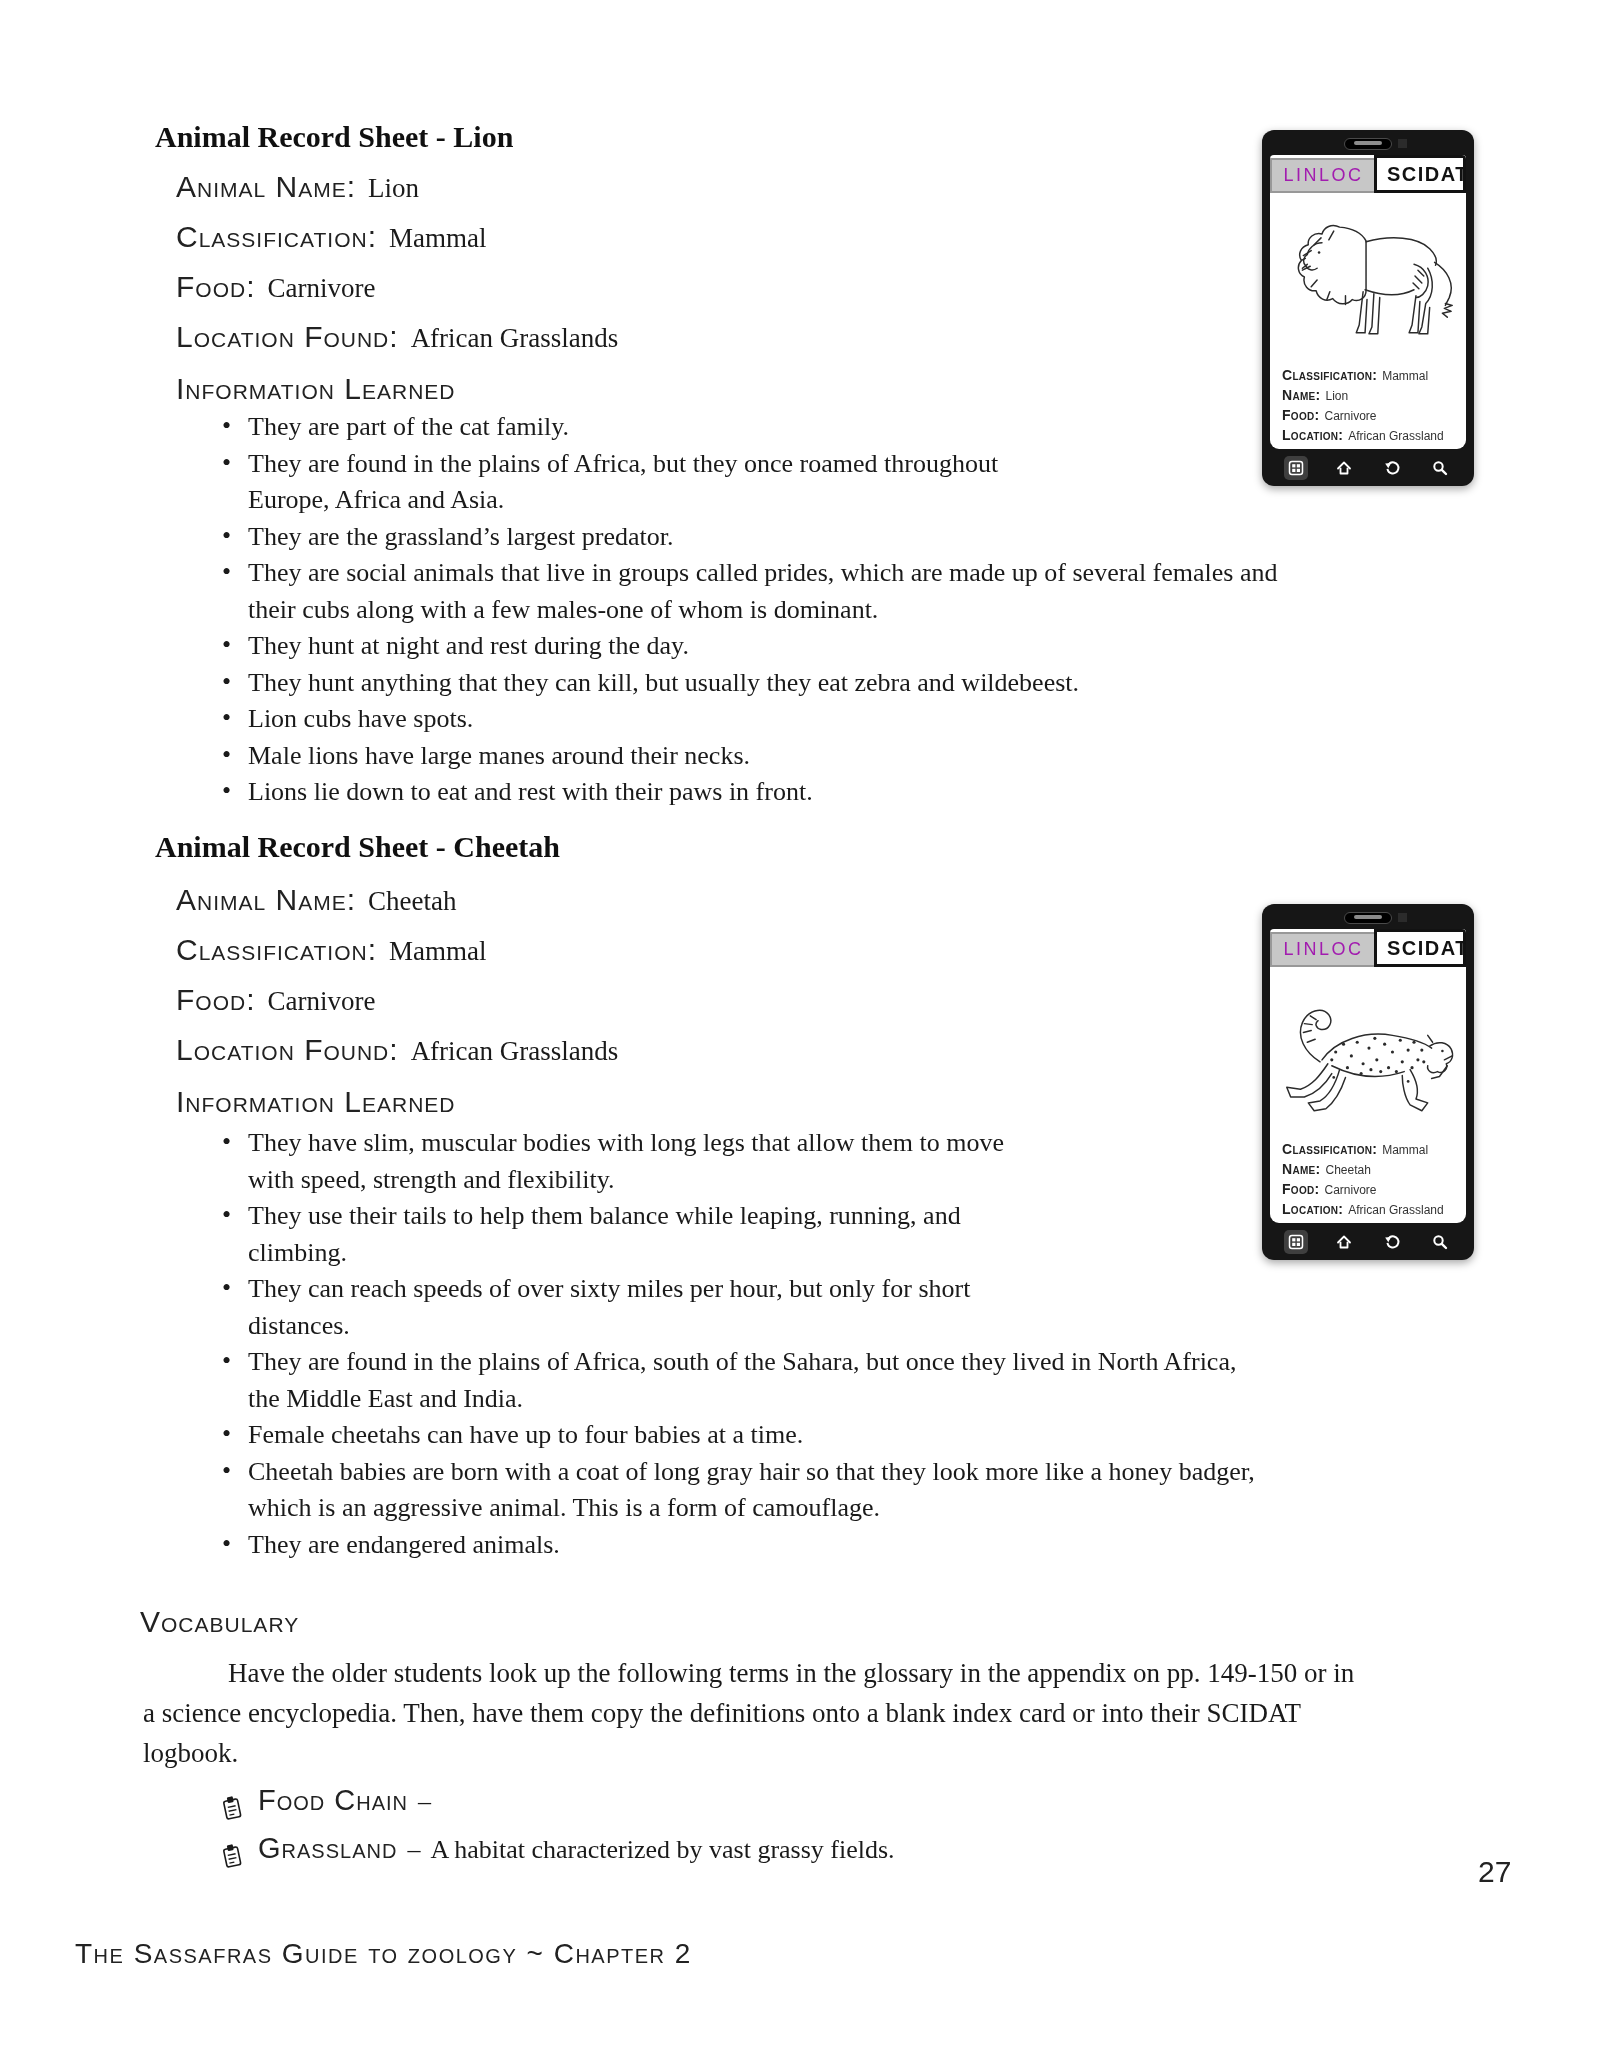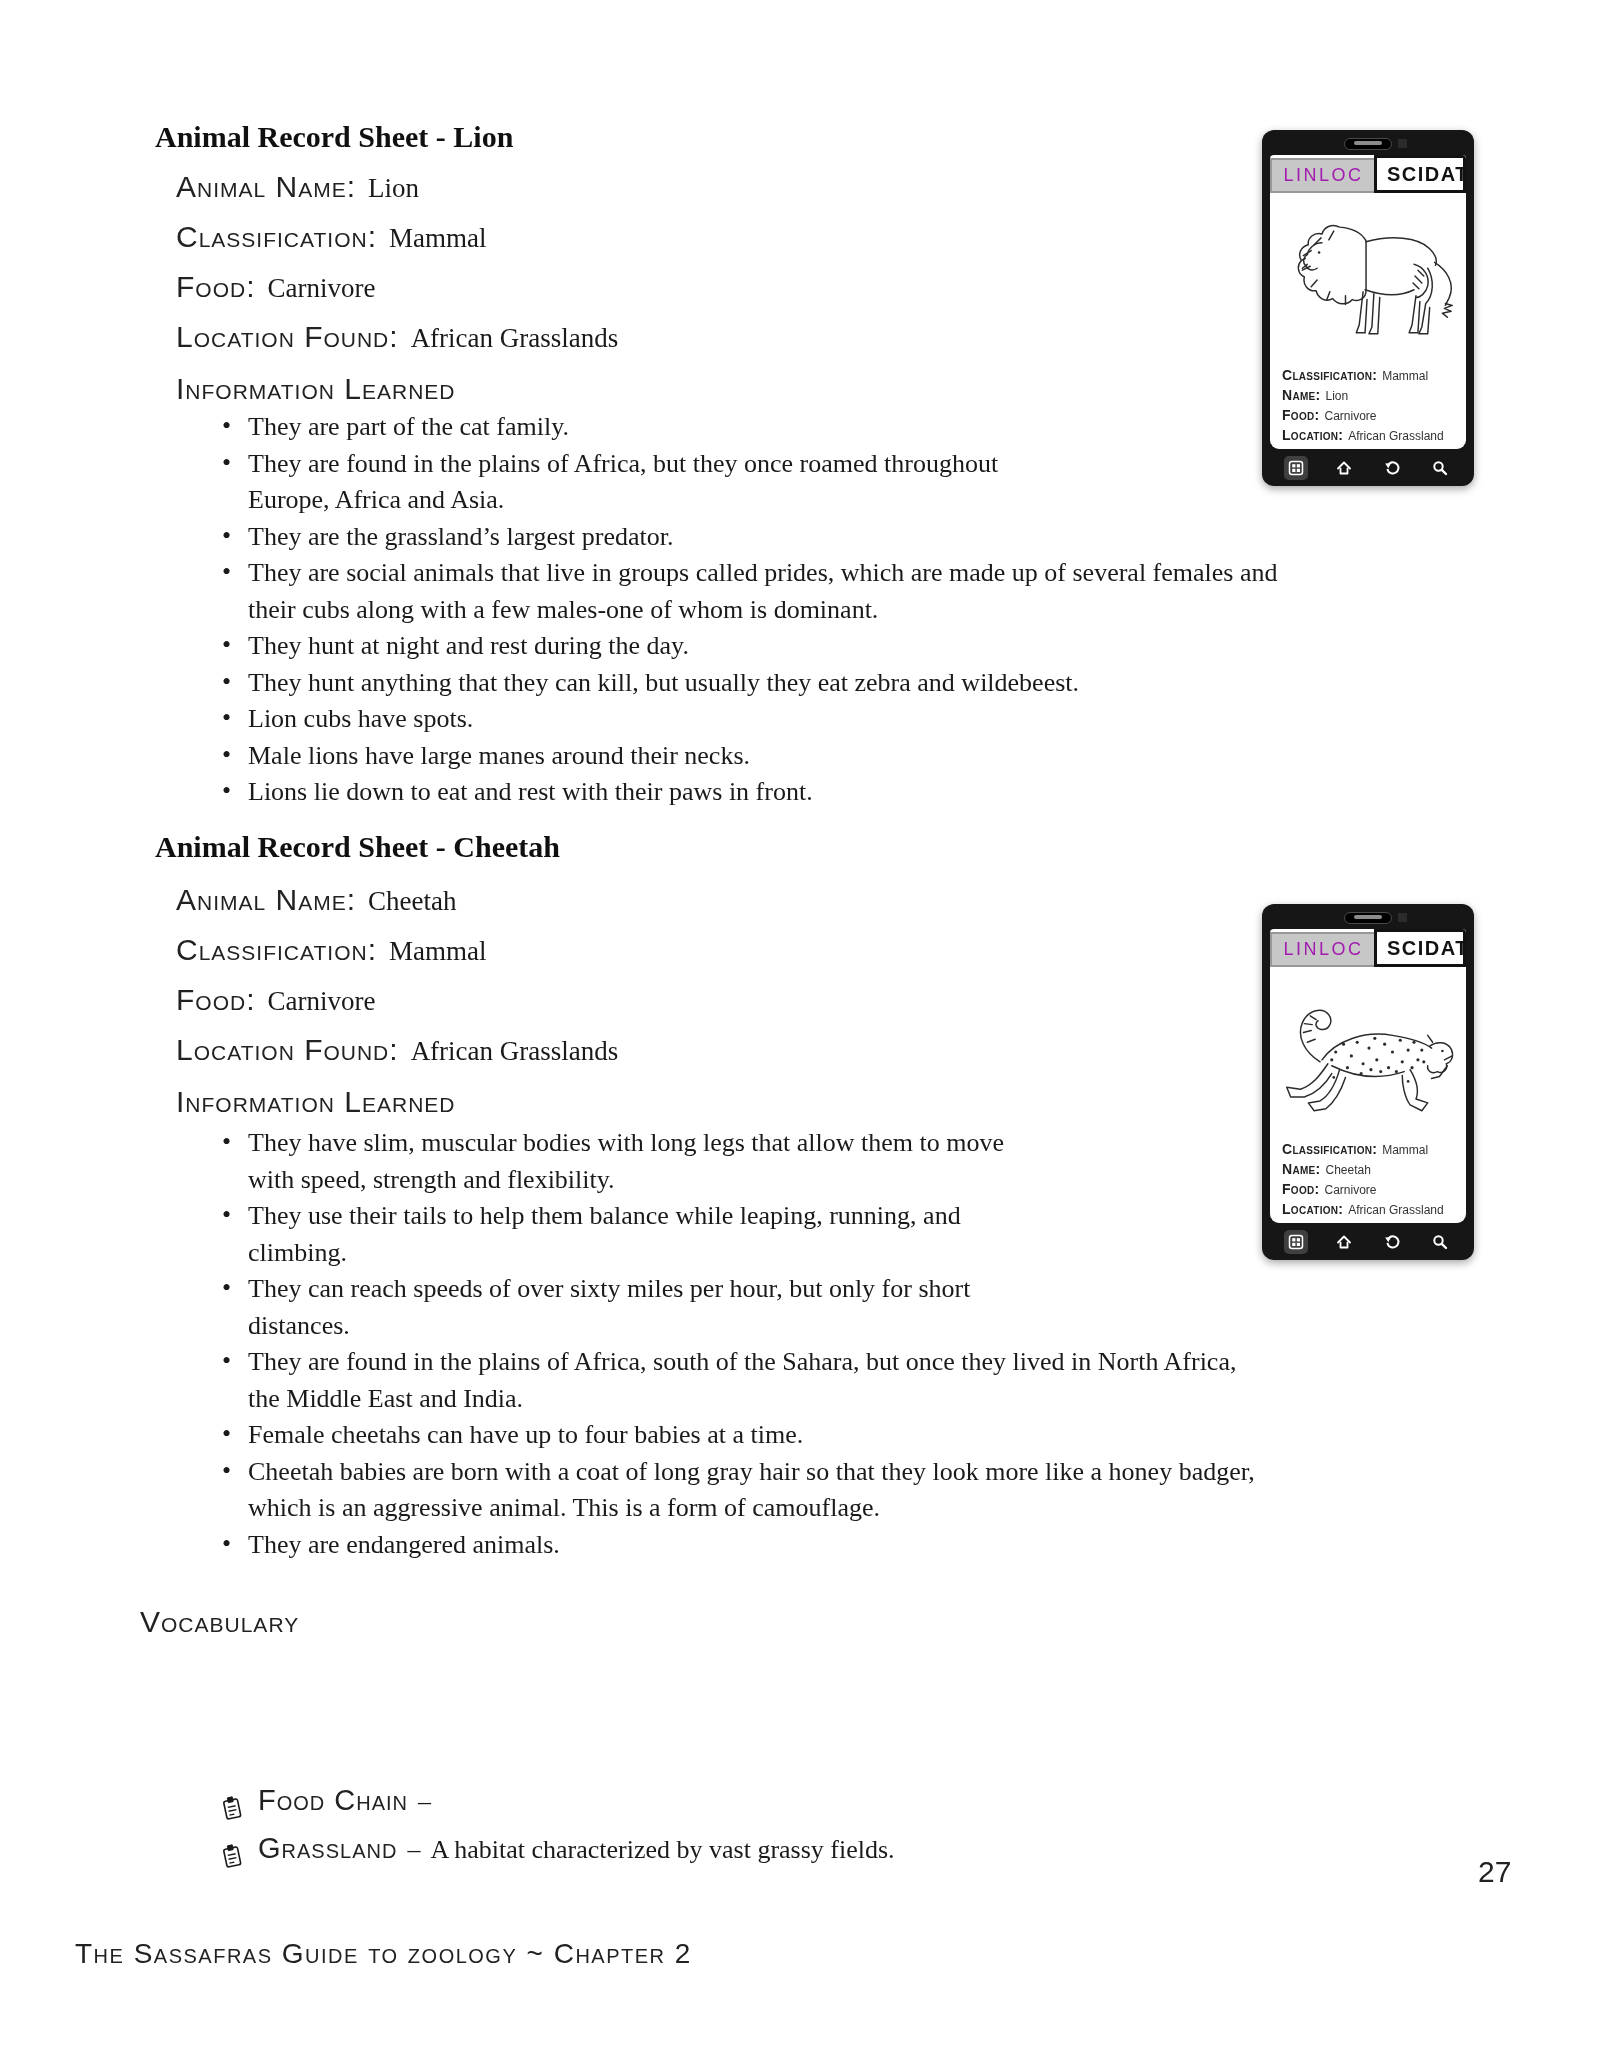--- a/index.html
+++ b/index.html
@@ -187,20 +187,23 @@
         <span class="btext">Cheetah babies are born with a coat of long gray hair so that they look more like a honey badger,
 which is an aggressive animal.  This is a form of camouflage.</span>
       </li>
       <li>
         <span class="dot">•</span>
         <span class="btext">They are endangered animals.</span>
       </li>
     </ul>
 
   <div class="vocab-heading sc">Vocabulary</div>
+  <div class="vocab-intro">Have the older students look up the following terms in the glossary in the appendix on pp. 149-150 or in
+a science encyclopedia.  Then, have them copy the definitions onto a blank index card or into their SCIDAT
+logbook.</div>
   <div class="vocab-list">
       <div class="vrow">
         <svg width="24" height="28" viewBox="0 0 24 28">
           <g transform="rotate(-12 12 14)">
             <rect x="5" y="6" width="14" height="18" rx="2" fill="#fff" stroke="#1a1a1a" stroke-width="1.6"></rect>
             <rect x="9" y="2.5" width="6" height="6" rx="1.2" fill="#1a1a1a"></rect>
             <line x1="8" y1="12.5" x2="16" y2="12.5" stroke="#1a1a1a" stroke-width="1.4"></line>
             <line x1="8" y1="16.5" x2="16" y2="16.5" stroke="#1a1a1a" stroke-width="1.4"></line>
             <line x1="8" y1="20.5" x2="13" y2="20.5" stroke="#1a1a1a" stroke-width="1.4"></line>
           </g>

